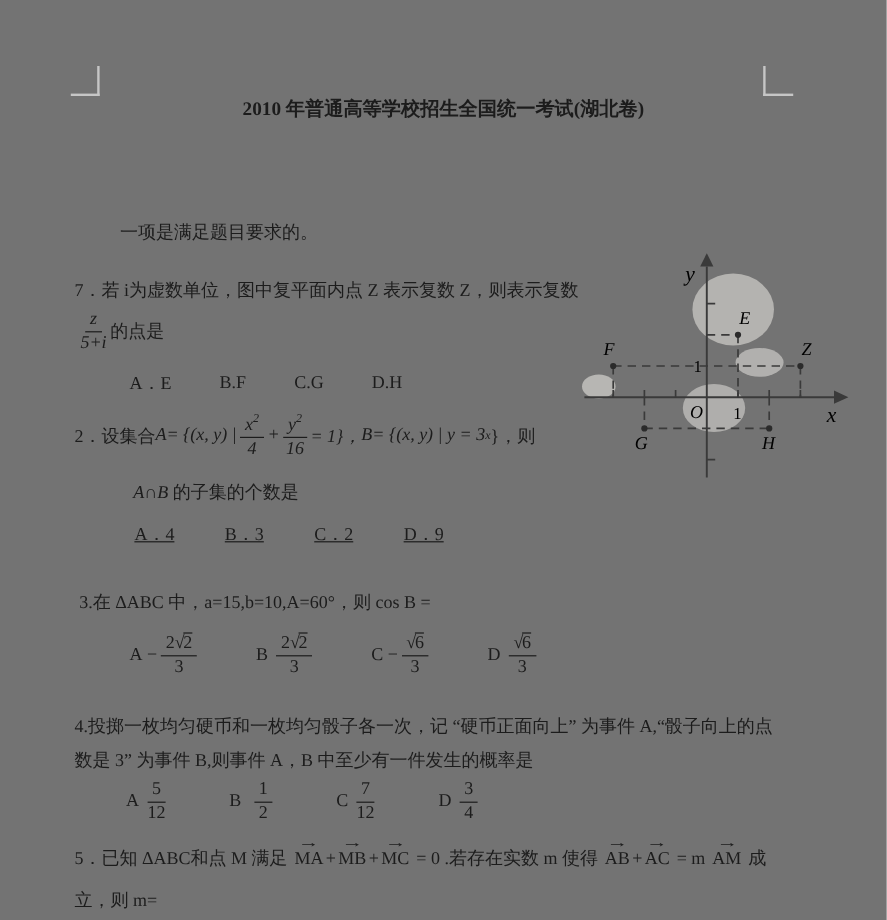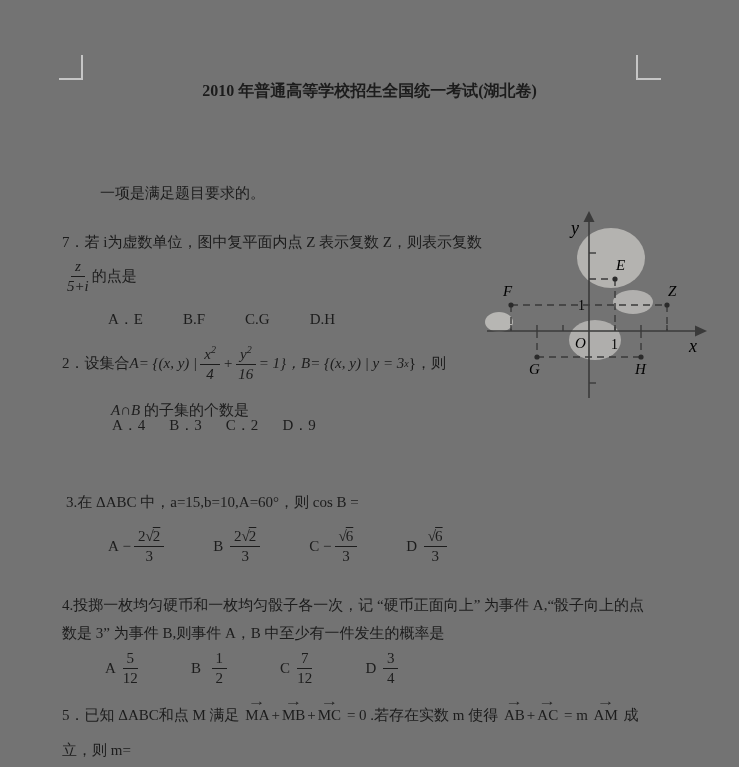--- a/index.html
+++ b/index.html
@@ -122,21 +122,21 @@
     </span>
     <span class="math"> = 1}， </span>
     <span class="math">B</span>
       <span class="math"> = {(x, y) | y = 3</span>
       <sup class="sp math">x</sup>
       <span>}，则</span>
   </div>
   <div class="abs t15" style="left:86px;top:401px;margin-left:25px;">
     <span class="math">A∩B</span><span> 的子集的个数是</span>
   </div>
-  <div class="abs t15 optrow" style="left:112px;top:416px;gap:24px;">
+  <div class="abs t15 optrow" style="left:112px;top:436px;gap:42px;text-decoration:underline;">
     <span>A．4</span>
     <span>B．3</span>
     <span>C．2</span>
     <span>D．9</span>
   </div>
 
   <div class="abs t15" style="left:66px;top:493px;">3.在 ΔABC 中，a=15,b=10,A=60°，则 cos B =</div>
   <div class="abs t15 optrow" style="left:108px;top:528px;gap:46px;">
     <span class="mrow">
       <span>A</span>&nbsp;<span>−</span>

